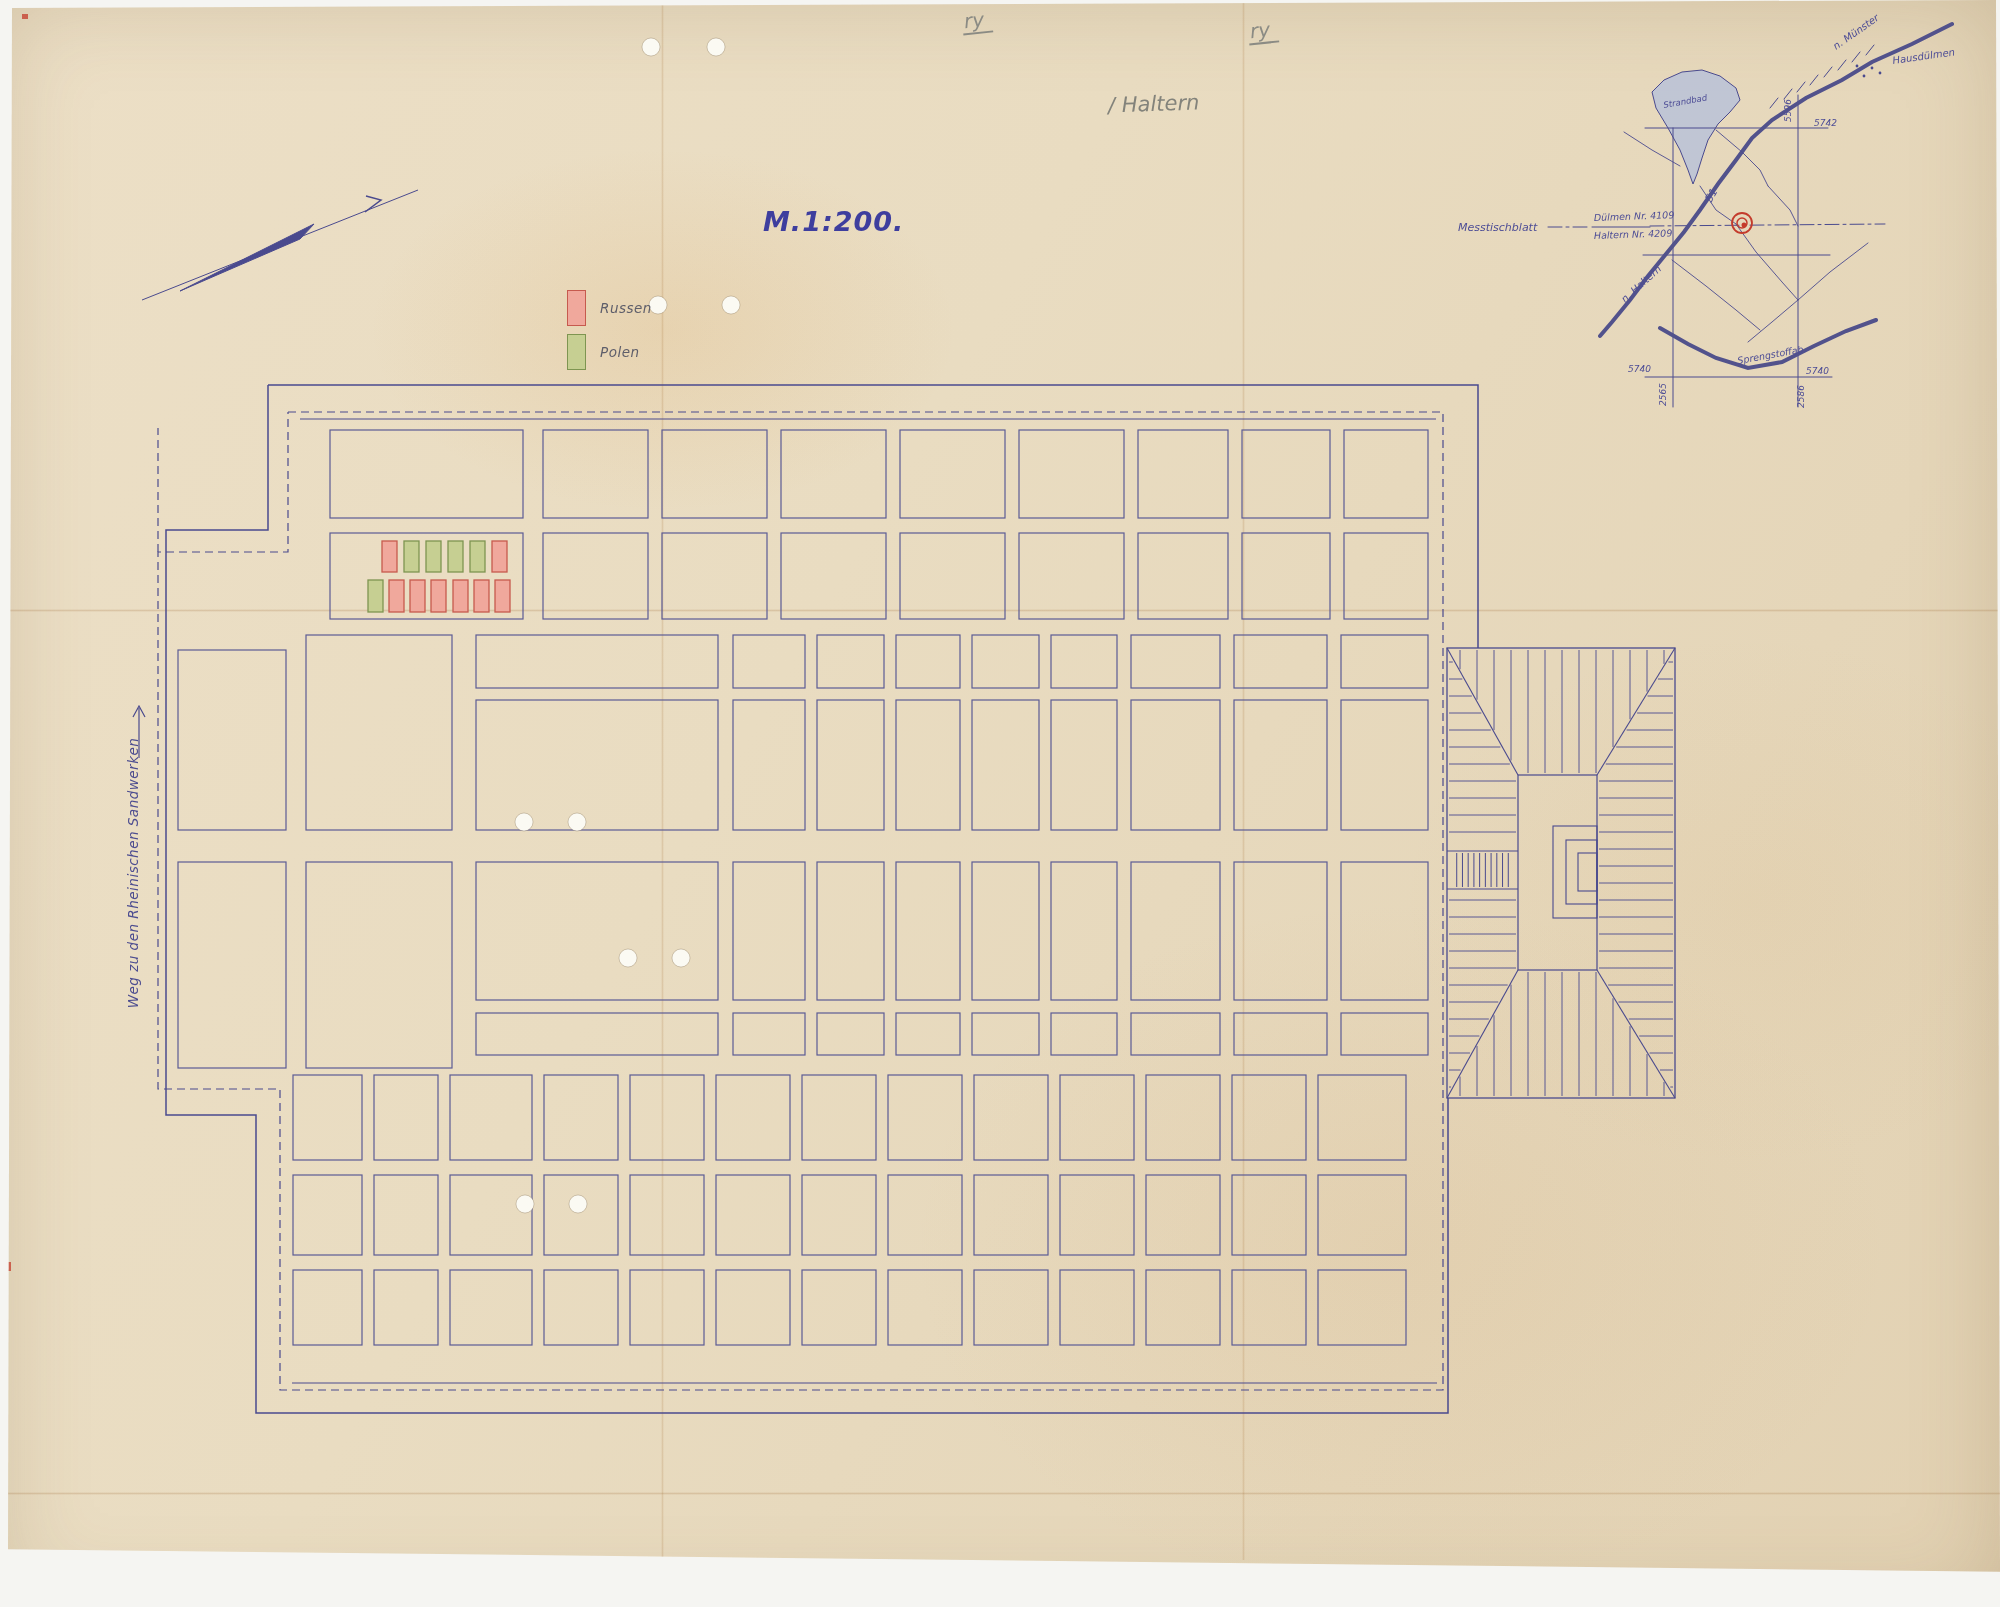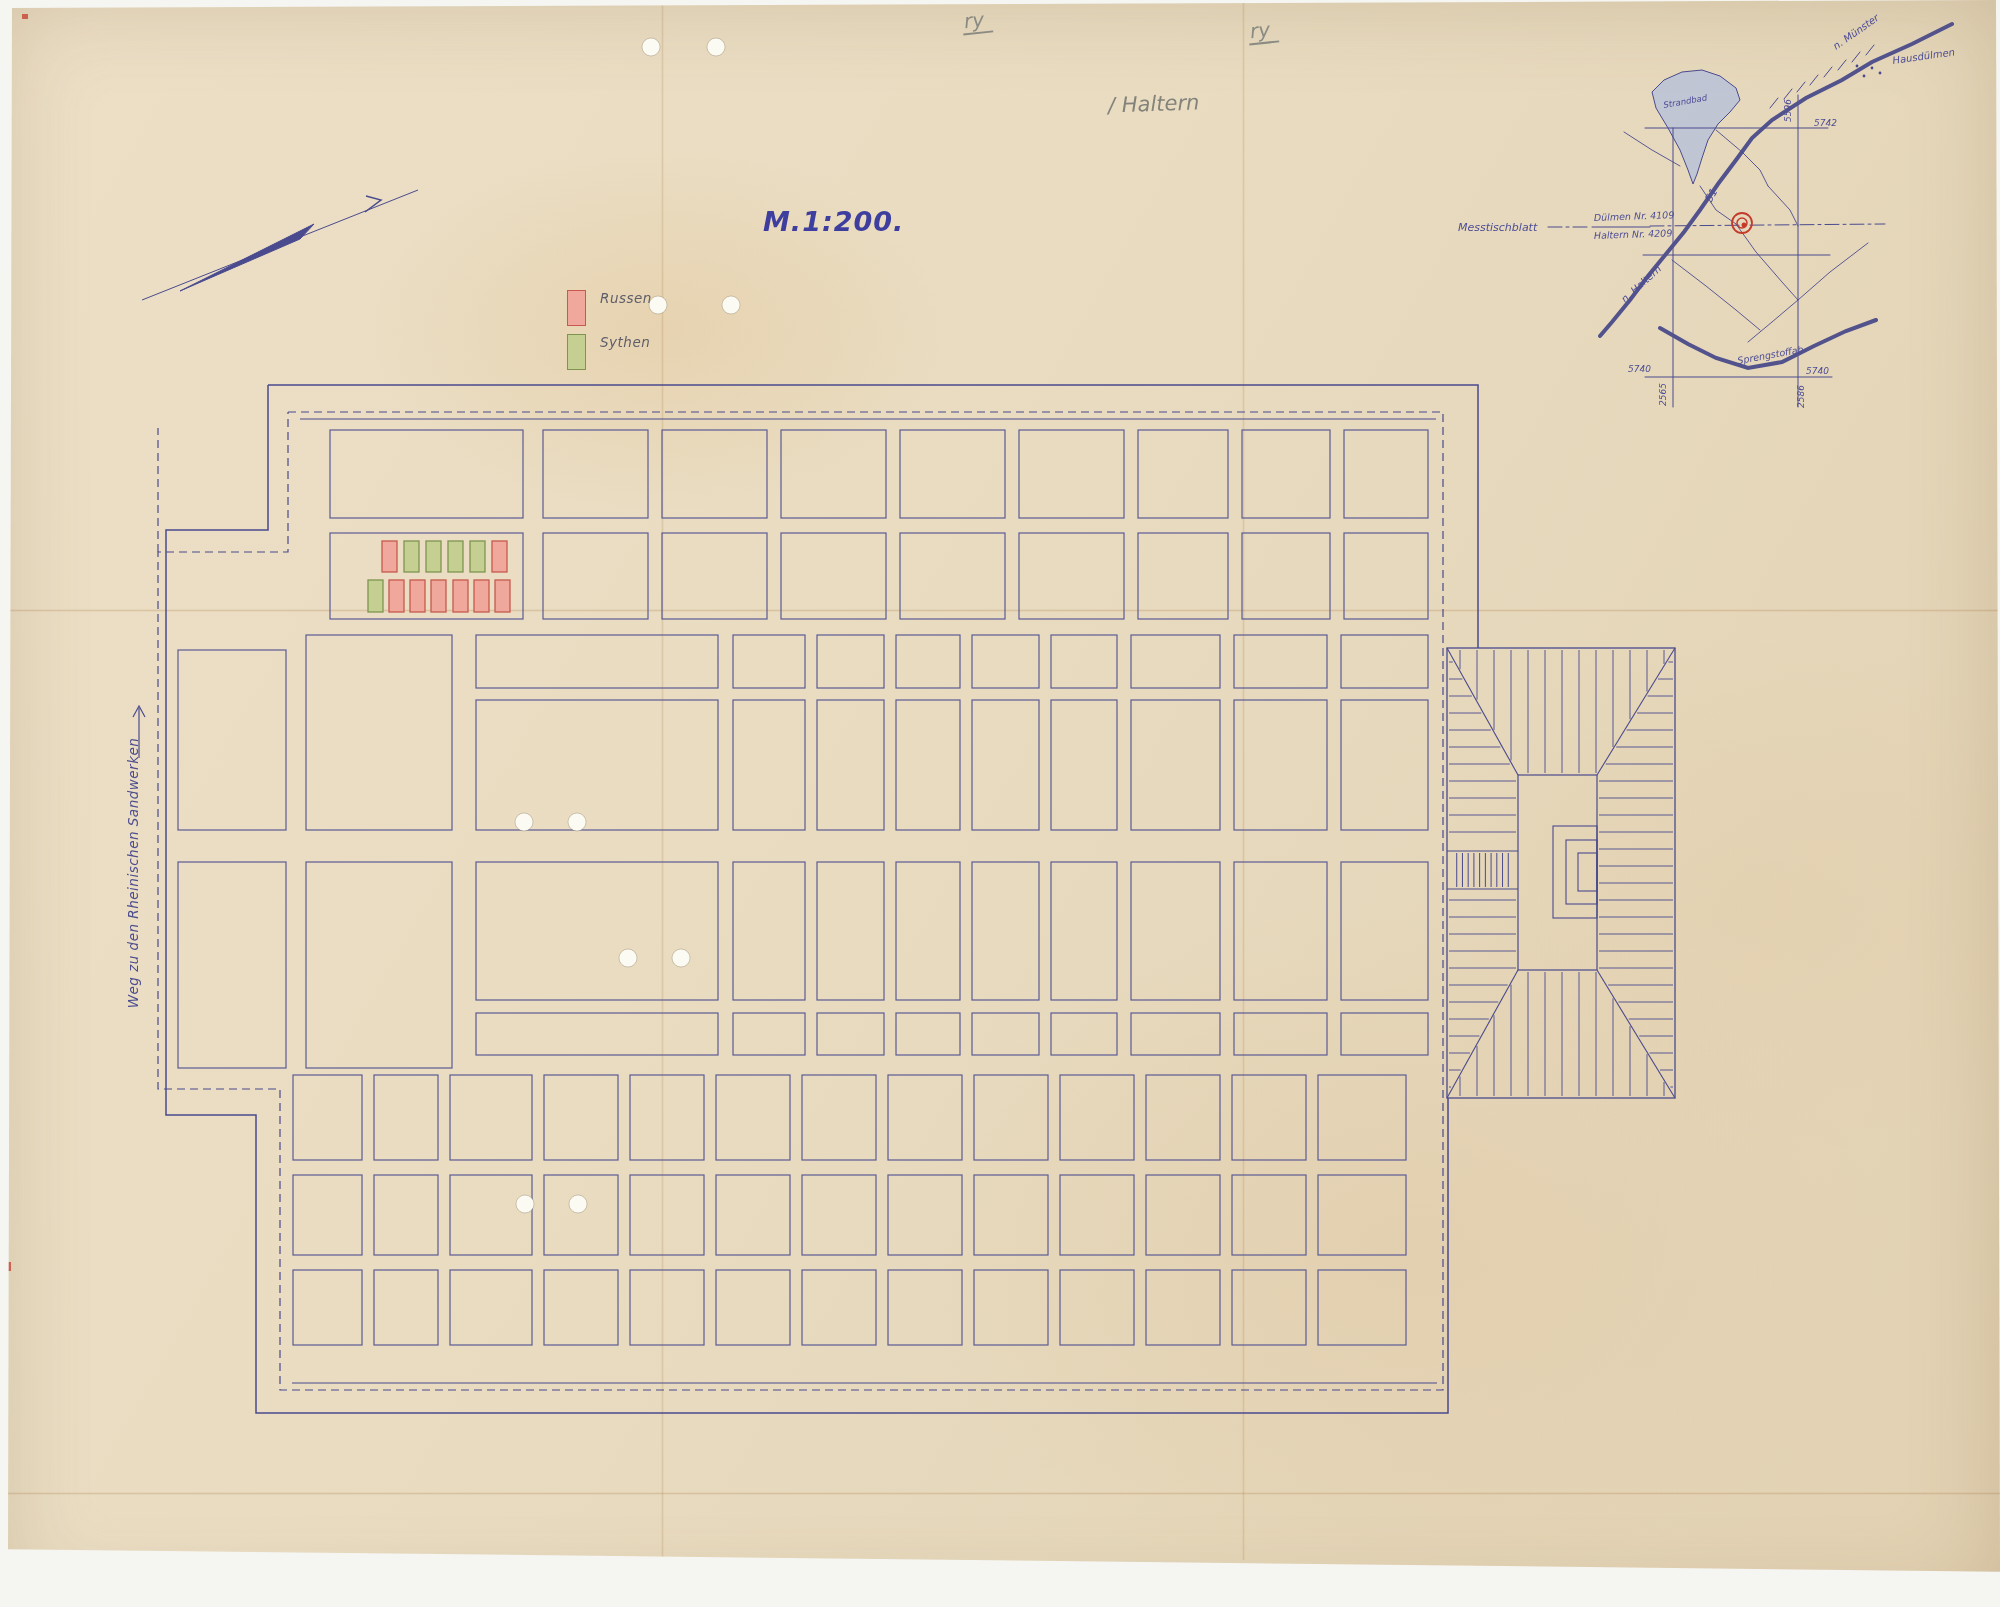--- a/index.html
+++ b/index.html
@@ -16,21 +16,21 @@
   .crease-v{position:absolute;top:0;width:3px;height:1560px;background:linear-gradient(to right,rgba(160,105,45,0),rgba(160,105,45,0.18),rgba(160,105,45,0));}
   .crease-h{position:absolute;left:0;width:2000px;height:3px;background:linear-gradient(to bottom,rgba(150,95,40,0),rgba(150,95,40,0.20),rgba(150,95,40,0));}
   svg.plan{position:absolute;left:0;top:0;}
   .title{position:absolute;left:468px;top:80px;font-size:50px;font-weight:bold;font-style:italic;
          letter-spacing:1px;color:#3e3e9e;white-space:nowrap;}
   .title-annot{position:absolute;left:1108px;top:92px;font-size:21px;color:#83837b;
          font-style:italic;transform:rotate(-2deg);white-space:nowrap;}
   .scale{position:absolute;left:763px;top:206px;font-size:27px;font-weight:bold;font-style:italic;
          letter-spacing:1px;color:#3e3e9e;}
   .legend{position:absolute;left:549px;top:290px;}
-  .legend-row{display:flex;margin-bottom:8px;height:36px;padding-left:18px;}
+  .legend-row{display:flex;align-items:center;margin-bottom:8px;height:36px;padding-left:18px;}
   .swatch{width:17px;height:34px;border:1.5px solid #888;margin-right:14px;}
   .legend-label{font-size:13.5px;font-style:italic;color:#5e5e6a;letter-spacing:0.5px;}
   .pencil{position:absolute;font-size:20px;font-style:italic;color:#8b8b84;
           border-bottom:2px solid #8b8b84;padding:0 8px 0 2px;transform:rotate(-6deg);}
   .weg{position:absolute;left:133px;top:873px;transform:translate(-50%,-50%) rotate(-90deg);
        font-size:13.5px;font-style:italic;color:#4d4d90;white-space:nowrap;letter-spacing:0.5px;}
 </style>
 </head>
 <body>
 
@@ -329,21 +329,21 @@
     <div class="title-annot">/ Haltern</div>
     <div class="scale">M.1:200.</div>
 
     <div class="legend">
       <div class="legend-row">
         <span class="swatch" style="background: rgb(240, 168, 156); border-color: rgb(198, 90, 78);"></span>
         <span class="legend-label">Russen</span>
       </div>
       <div class="legend-row">
         <span class="swatch" style="background: rgb(198, 207, 146); border-color: rgb(126, 149, 81);"></span>
-        <span class="legend-label">Sythen</span>
+        <span class="legend-label">Polen</span>
       </div>
     </div>
 
     <div class="weg">Weg zu den Rheinischen Sandwerken</div>
 
     <span class="pencil" style="left:962px;top:8px;">ry</span>
     <span class="pencil" style="left:1248px;top:18px;">ry</span>
   </div>
 </div>
 

